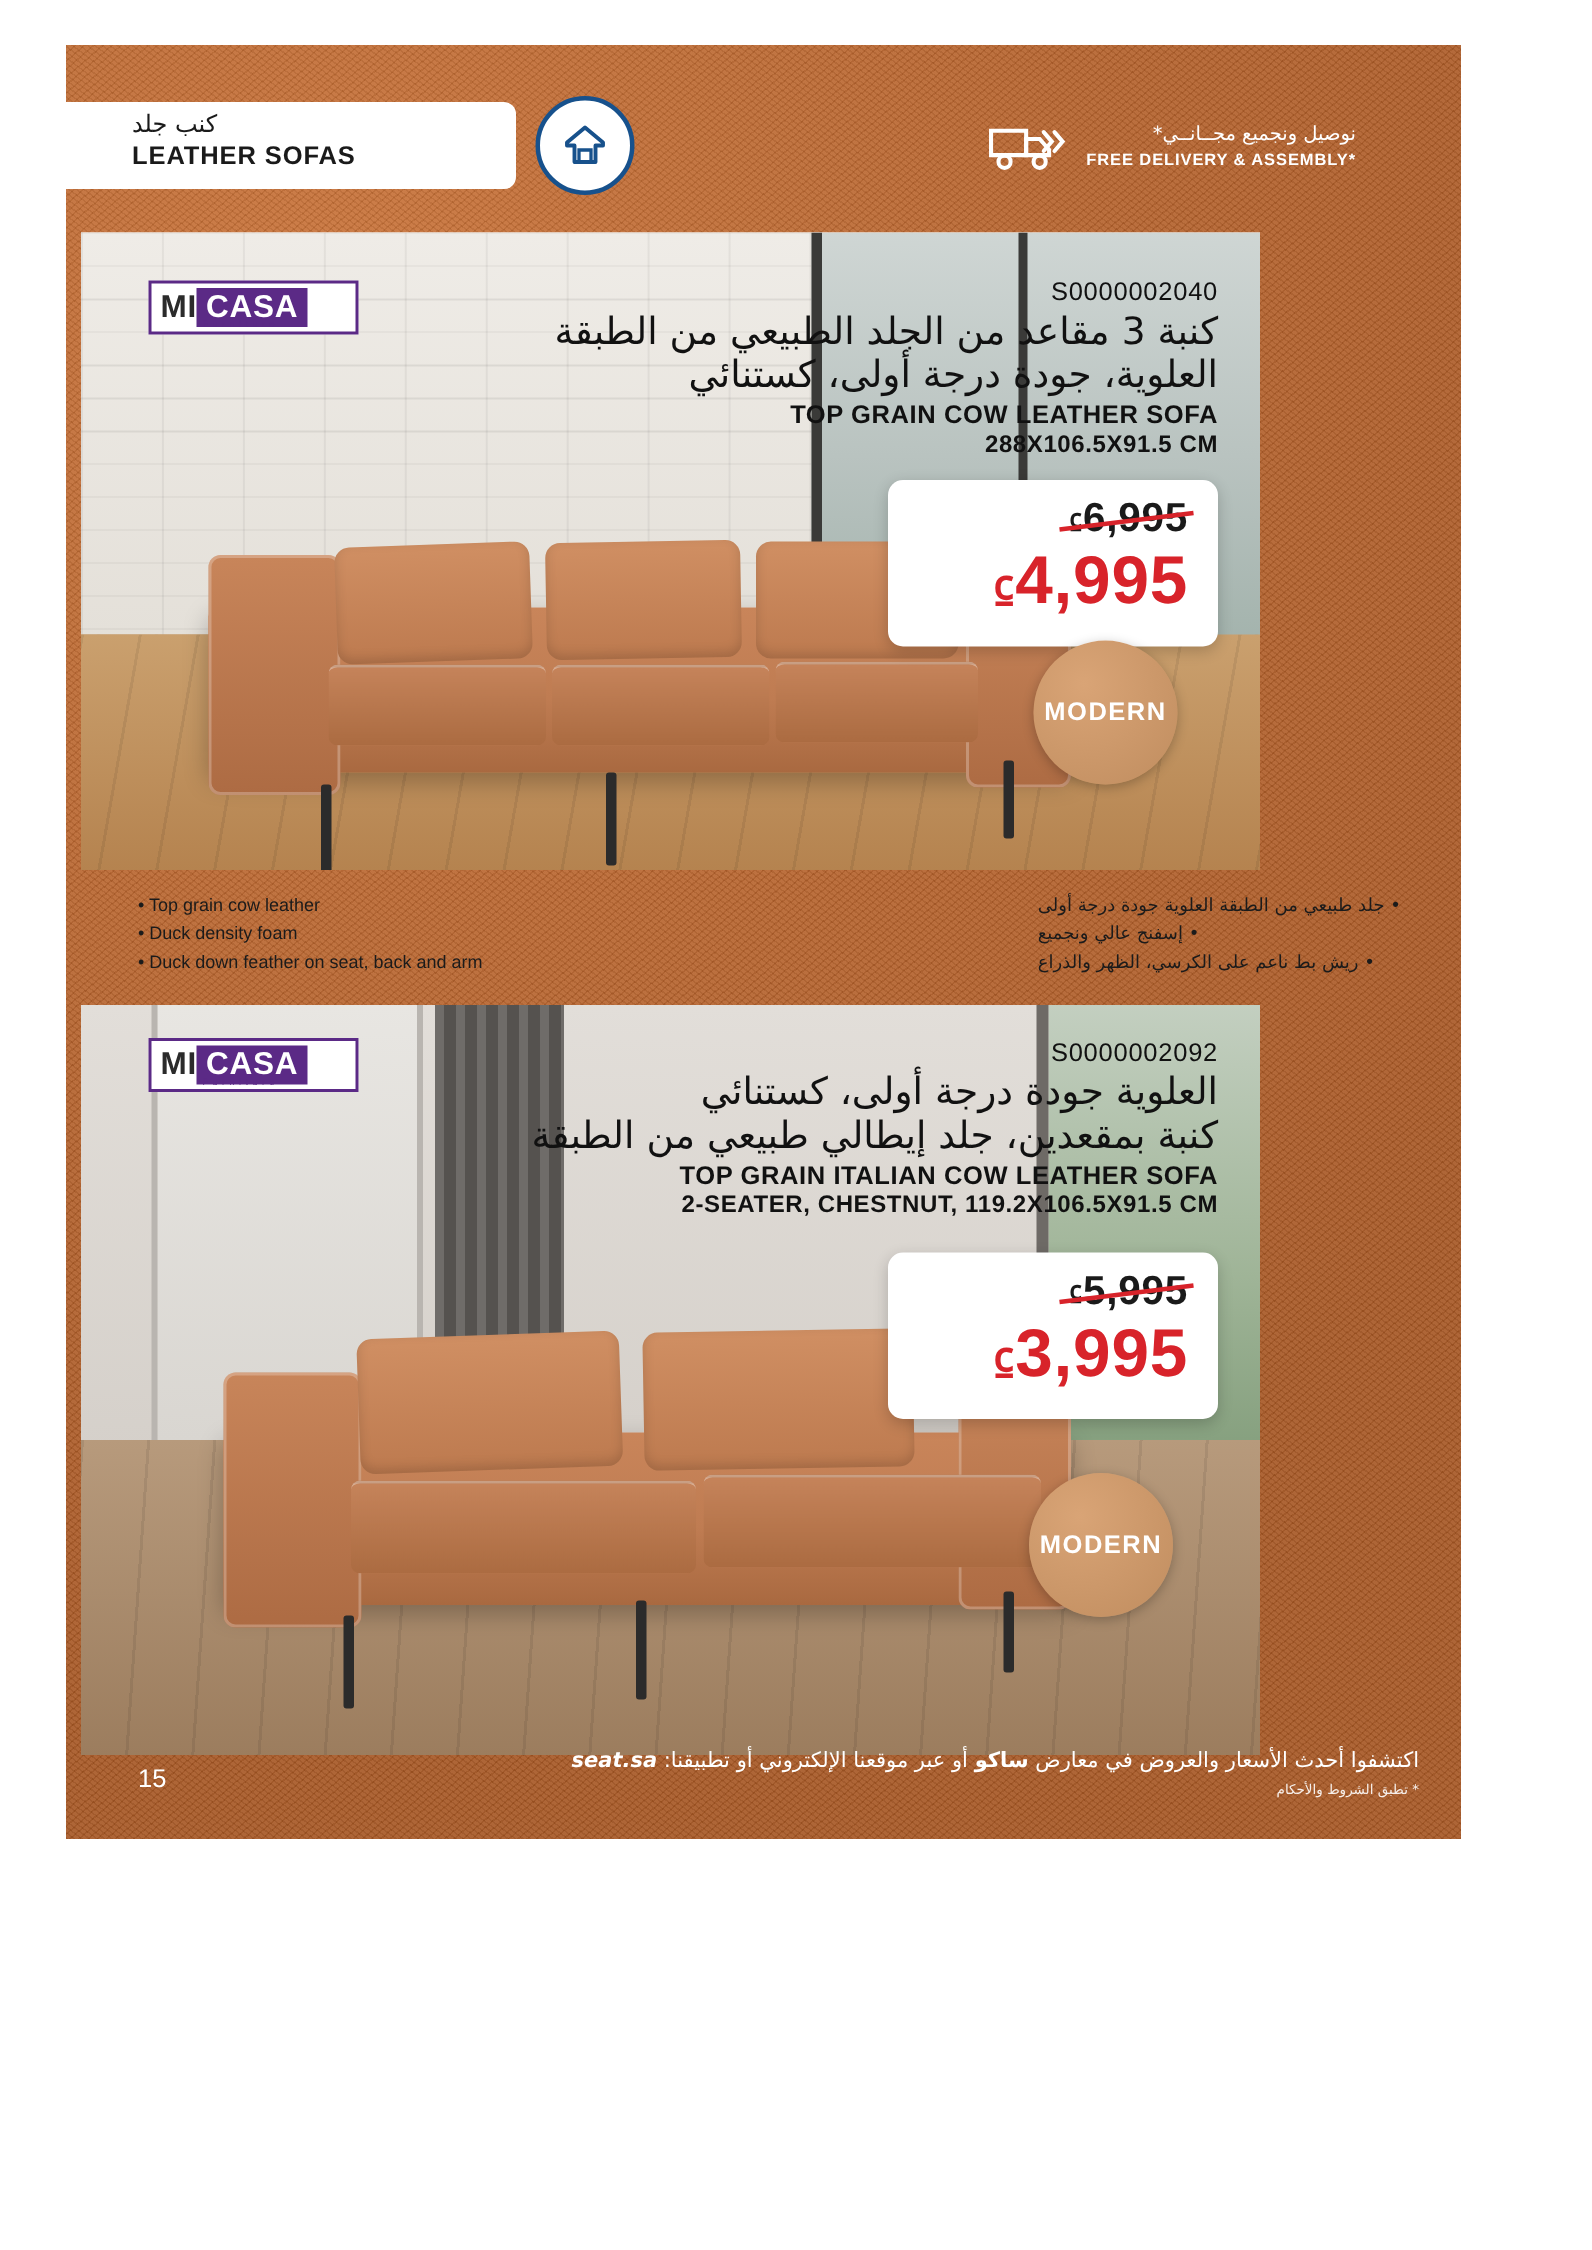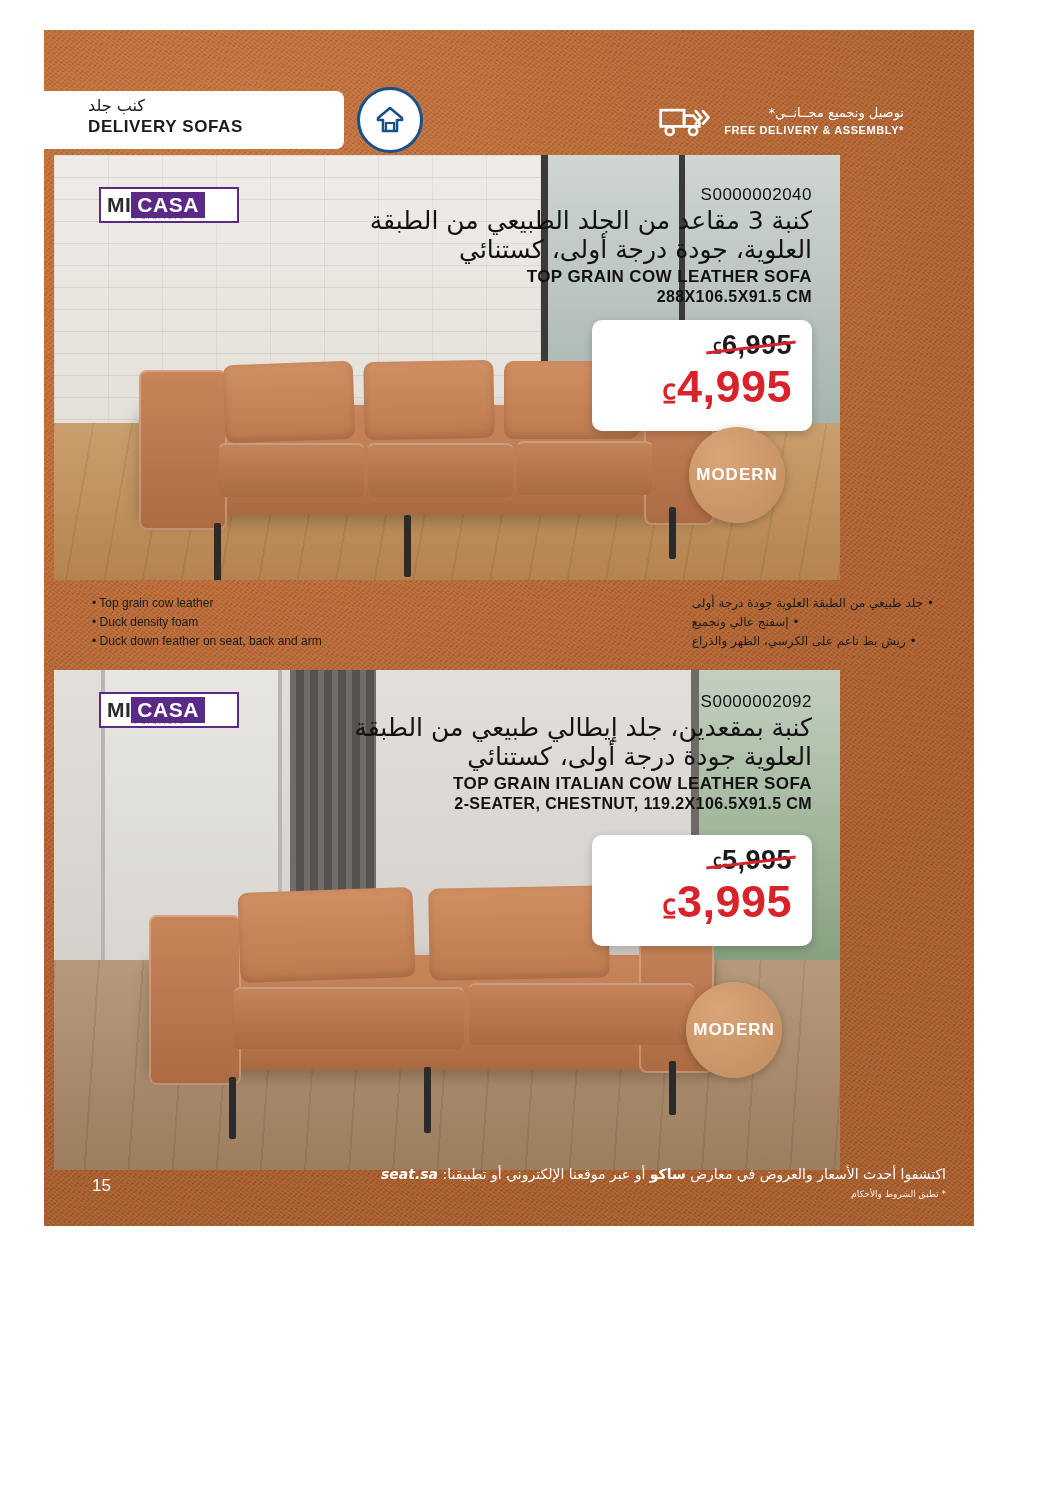--- a/index.html
+++ b/index.html
@@ -24,21 +24,21 @@
     background:
       repeating-linear-gradient(37deg, rgba(0,0,0,0.05) 0px, rgba(0,0,0,0.05) 1px, rgba(255,255,255,0.04) 1px, rgba(255,255,255,0.04) 3px),
       repeating-linear-gradient(-41deg, rgba(0,0,0,0.05) 0px, rgba(0,0,0,0.05) 1px, rgba(255,255,255,0.05) 1px, rgba(255,255,255,0.05) 4px),
       radial-gradient(circle at 20% 15%, #c97339 0%, #b5622c 40%, #a75724 75%);
     box-sizing: border-box;
   }
 
   
   .header {
     position: absolute;
-    left: 0; top: 53px;
+    left: 0; top: 30px;
     width: 100%;
     height: 72px;
   }
   .header-label {
     position: absolute;
     left: 0;
     top: 8px;
     width: 300px;
     height: 58px;
     background: #ffffff;
@@ -430,21 +430,21 @@
   }
 </style>
 </head>
 <body>
 
 <div class="page">
 
   <div class="header">
     <div class="header-label">
       <div class="ar">كنب جلد</div>
-      <div class="en">DELIVERY SOFAS</div>
+      <div class="en">LEATHER SOFAS</div>
     </div>
 
     <div class="saco-badge">
       <svg width="34" height="34" viewBox="0 0 34 34">
         <path d="M17 5 L29 15 L29 17 L24 17 L24 28 L10 28 L10 17 L5 17 L5 15 Z" fill="none" stroke="#17518c" stroke-width="2.6" stroke-linejoin="round"></path>
         <path d="M13 28 L13 20 L21 20 L21 28" fill="none" stroke="#17518c" stroke-width="2.2"></path>
       </svg>
     </div>
 
     <div class="delivery">
@@ -551,22 +551,22 @@
       </div>
 
       <div class="micasa" style="left:45px; top:22px;">
         <span class="mi">MI</span>
         <span class="casa">CASA</span>
         <span class="sub">Furniture</span>
       </div>
 
       <div class="info" style="top:22px; width:540px;">
         <div class="sku">S0000002092</div>
+        <div class="name-ar">العلوية جودة درجة أولى، كستنائي</div>
         <div class="name-ar">كنبة بمقعدين،  جلد إيطالي طبيعي من الطبقة</div>
-        <div class="name-ar">العلوية جودة درجة أولى، كستنائي</div>
         <div class="name-en">TOP GRAIN ITALIAN COW LEATHER SOFA</div>
         <div class="dims">2-SEATER, CHESTNUT, 119.2X106.5X91.5 CM</div>
       </div>
 
       <div class="price-tag" style="right:28px; top:165px; width:180px;">
         <div>
           <span class="old-price">
             <span class="riyal">⃀</span><span>5,995</span>
             <span class="strike"></span>
           </span>

